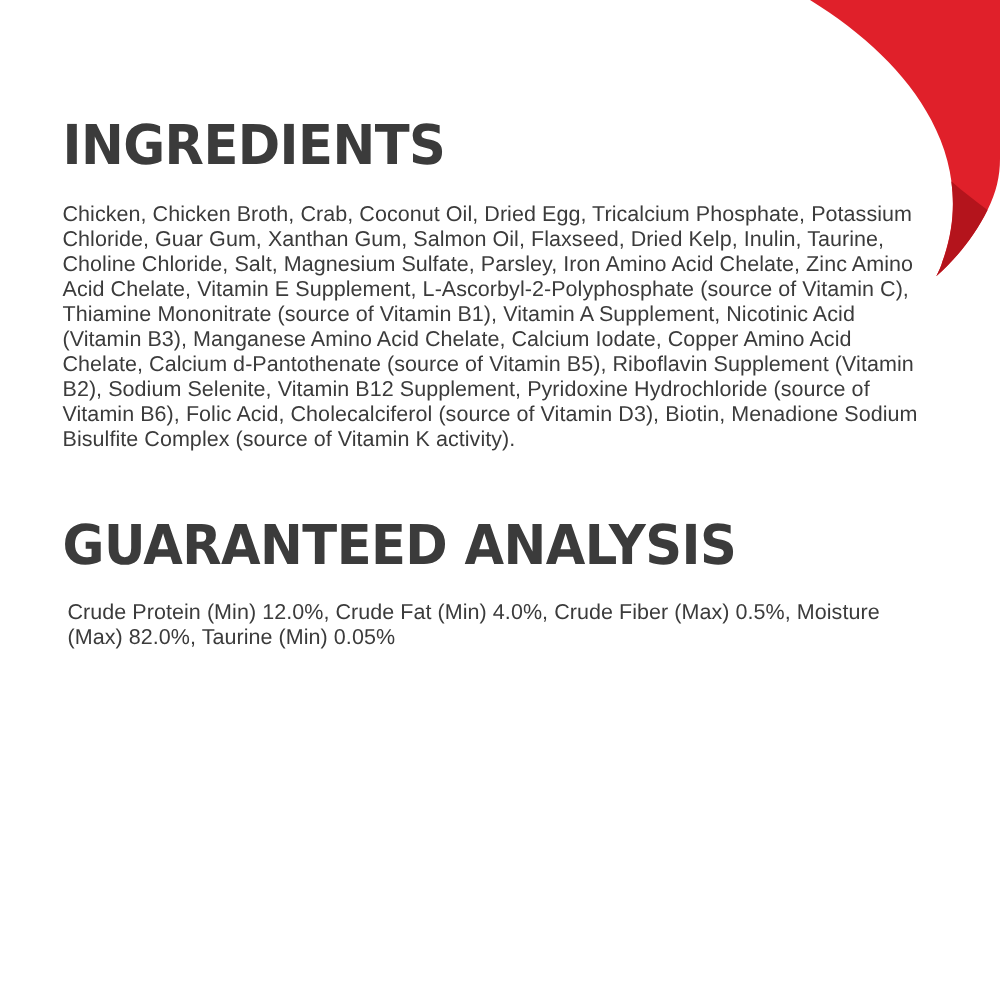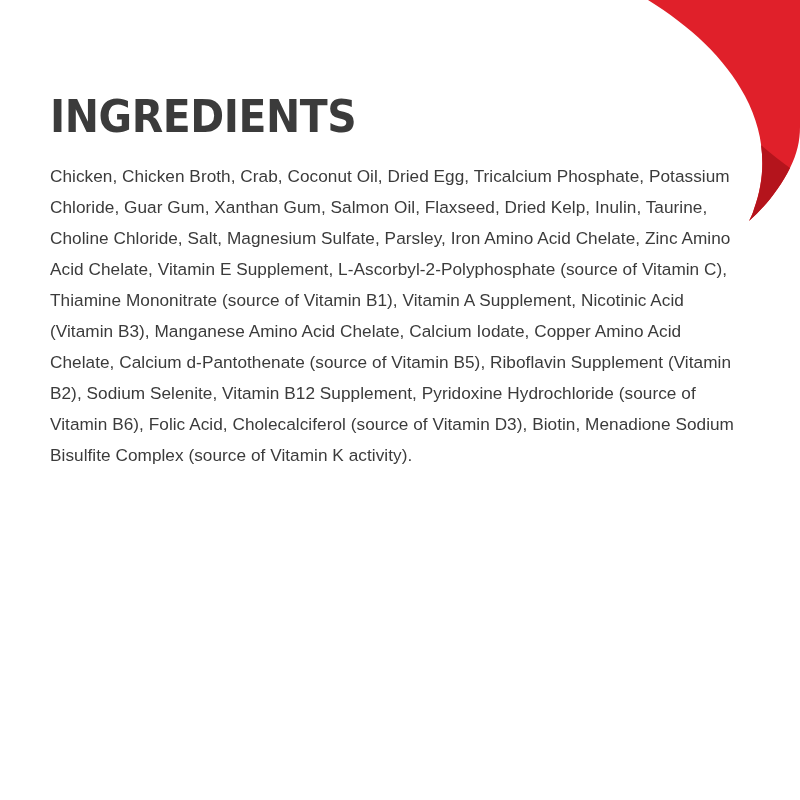--- a/index.html
+++ b/index.html
@@ -47,21 +47,21 @@
     line-height: 1;
     letter-spacing: -0.5px;
     color: #3b3b3b;
     margin: 0 0 22px 0;
     transform: scaleX(0.93);
     transform-origin: left center;
   }
   .body-text {
     font-family: "Liberation Sans", sans-serif;
     font-size: 17.2px;
-    line-height: 31px;
+    line-height: 20px;
     color: #3b3b3b;
     margin: 0;
     letter-spacing: 0.05px;
   }
   .ingredients-block {
     margin-bottom: 0;
   }
   .ga-block {
     margin-top: 54px;
   }
@@ -84,15 +84,19 @@
     </svg>
   </div>
 
   <div class="content">
 
     <section class="ingredients-block">
       <h1 class="section-title">INGREDIENTS</h1>
       <p class="body-text">Chicken, Chicken Broth, Crab, Coconut Oil, Dried Egg, Tricalcium Phosphate, Potassium Chloride, Guar Gum, Xanthan Gum, Salmon Oil, Flaxseed, Dried Kelp, Inulin, Taurine, Choline Chloride, Salt,  Magnesium Sulfate, Parsley, Iron Amino Acid Chelate, Zinc Amino Acid Chelate, Vitamin E Supplement, L-Ascorbyl-2-Polyphosphate (source of Vitamin C), Thiamine Mononitrate (source of Vitamin B1),  Vitamin A Supplement, Nicotinic Acid (Vitamin B3), Manganese Amino Acid Chelate, Calcium Iodate,  Copper Amino Acid  Chelate,  Calcium d-Pantothenate (source of Vitamin B5),  Riboflavin Supplement (Vitamin B2), Sodium Selenite, Vitamin B12 Supplement, Pyridoxine Hydrochloride (source of Vitamin B6), Folic Acid, Cholecalciferol (source of Vitamin D3), Biotin, Menadione Sodium Bisulfite Complex (source of Vitamin K activity).</p>
     </section>
 
+    <section class="ga-block">
+      <h1 class="section-title">GUARANTEED ANALYSIS</h1>
+      <p class="body-text ga-text">Crude Protein (Min) 12.0%, Crude Fat (Min) 4.0%, Crude Fiber (Max) 0.5%, Moisture (Max) 82.0%, Taurine (Min) 0.05%</p>
+    </section>
 
   </div>
 </div>
 
 </body></html>

